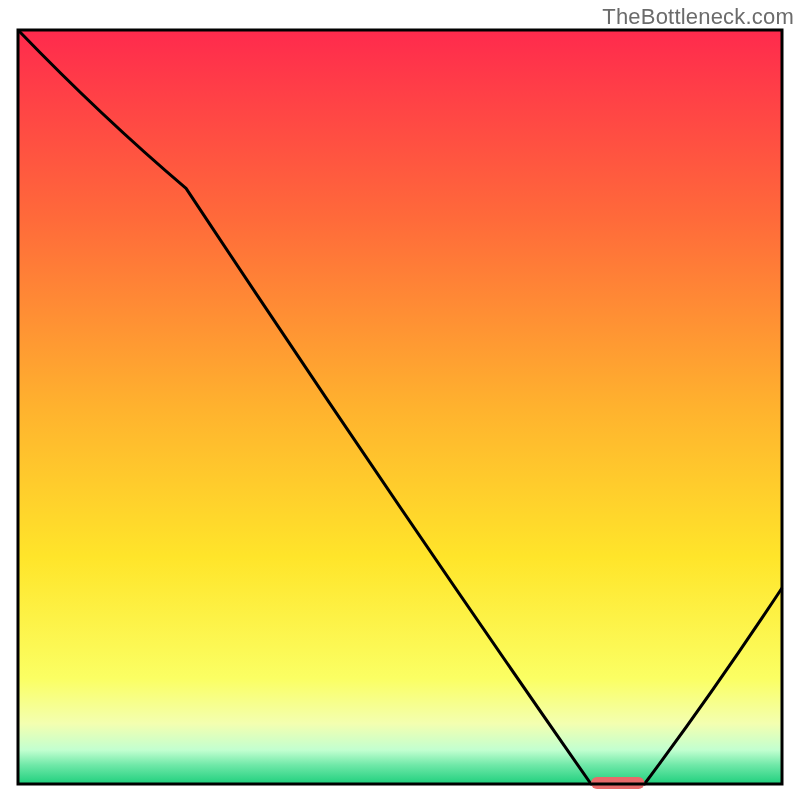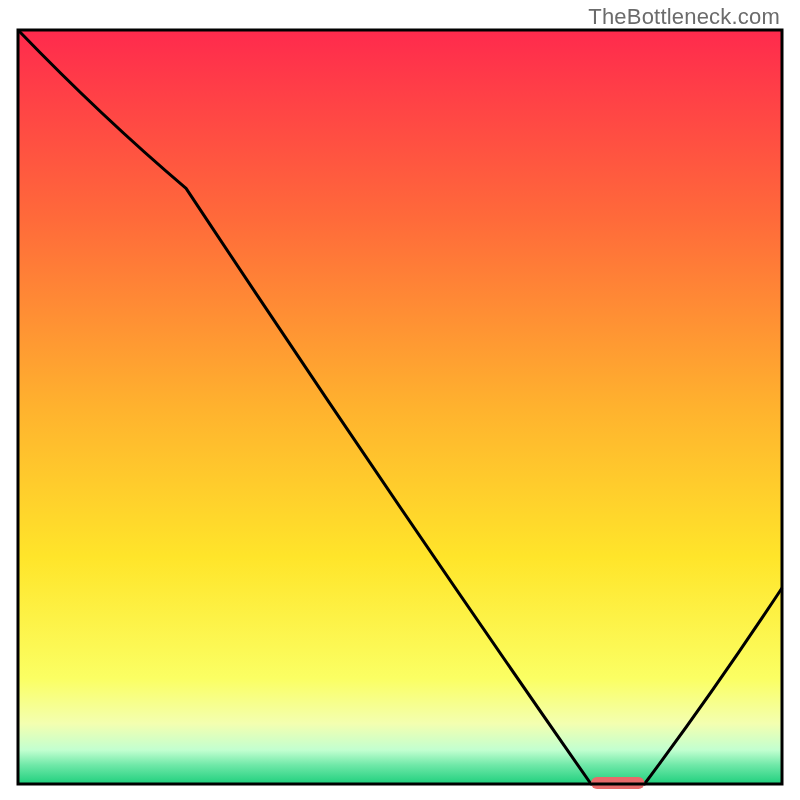--- a/index.html
+++ b/index.html
@@ -14,21 +14,21 @@
     position: relative;
     width: 800px;
     height: 800px;
   }
   svg {
     display: block;
   }
   .watermark {
     position: absolute;
     top: 4px;
-    right: 20px;
+    right: 6px;
     font-size: 22px;
     font-weight: 500;
     color: #6b6b6b;
     letter-spacing: 0.2px;
     user-select: none;
   }
 </style>
 </head>
 <body>
 

